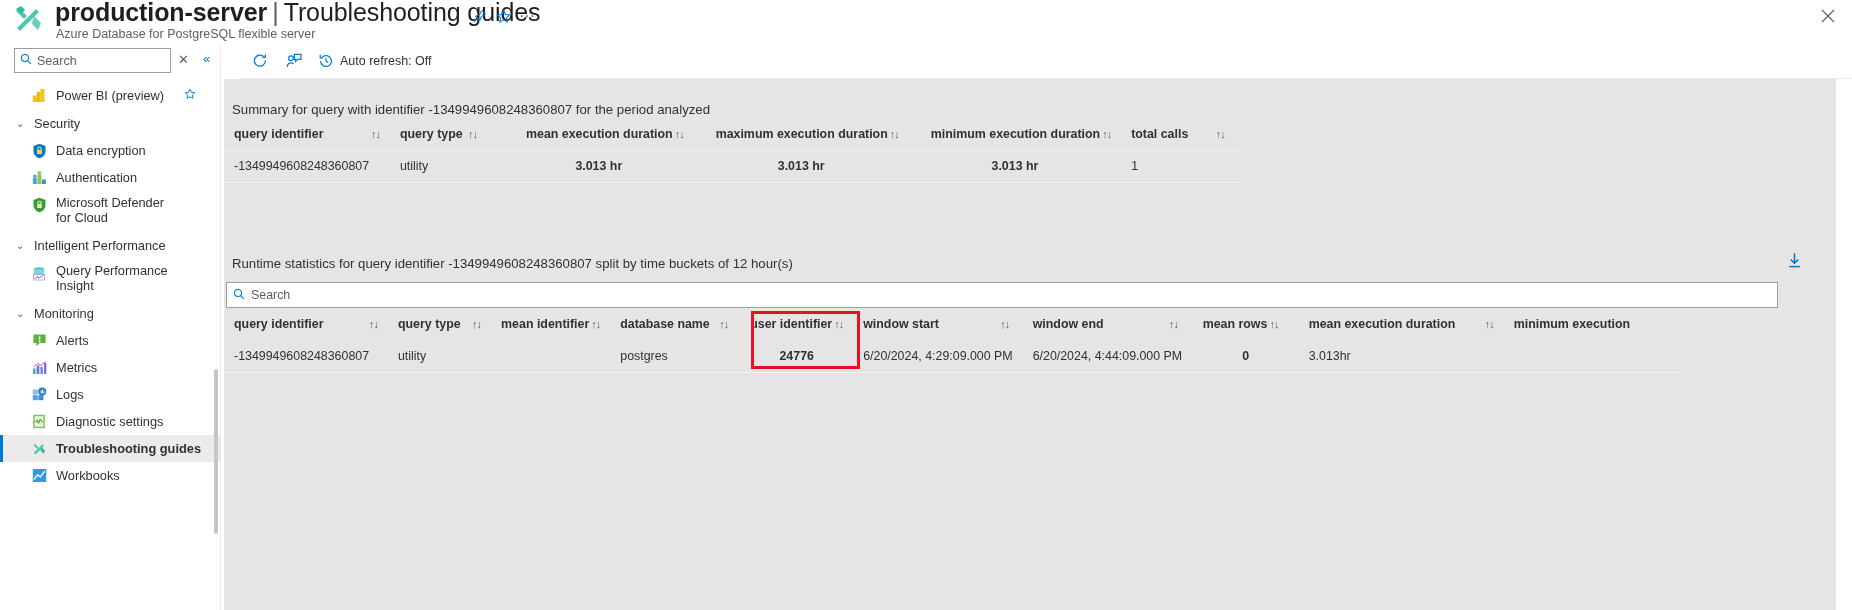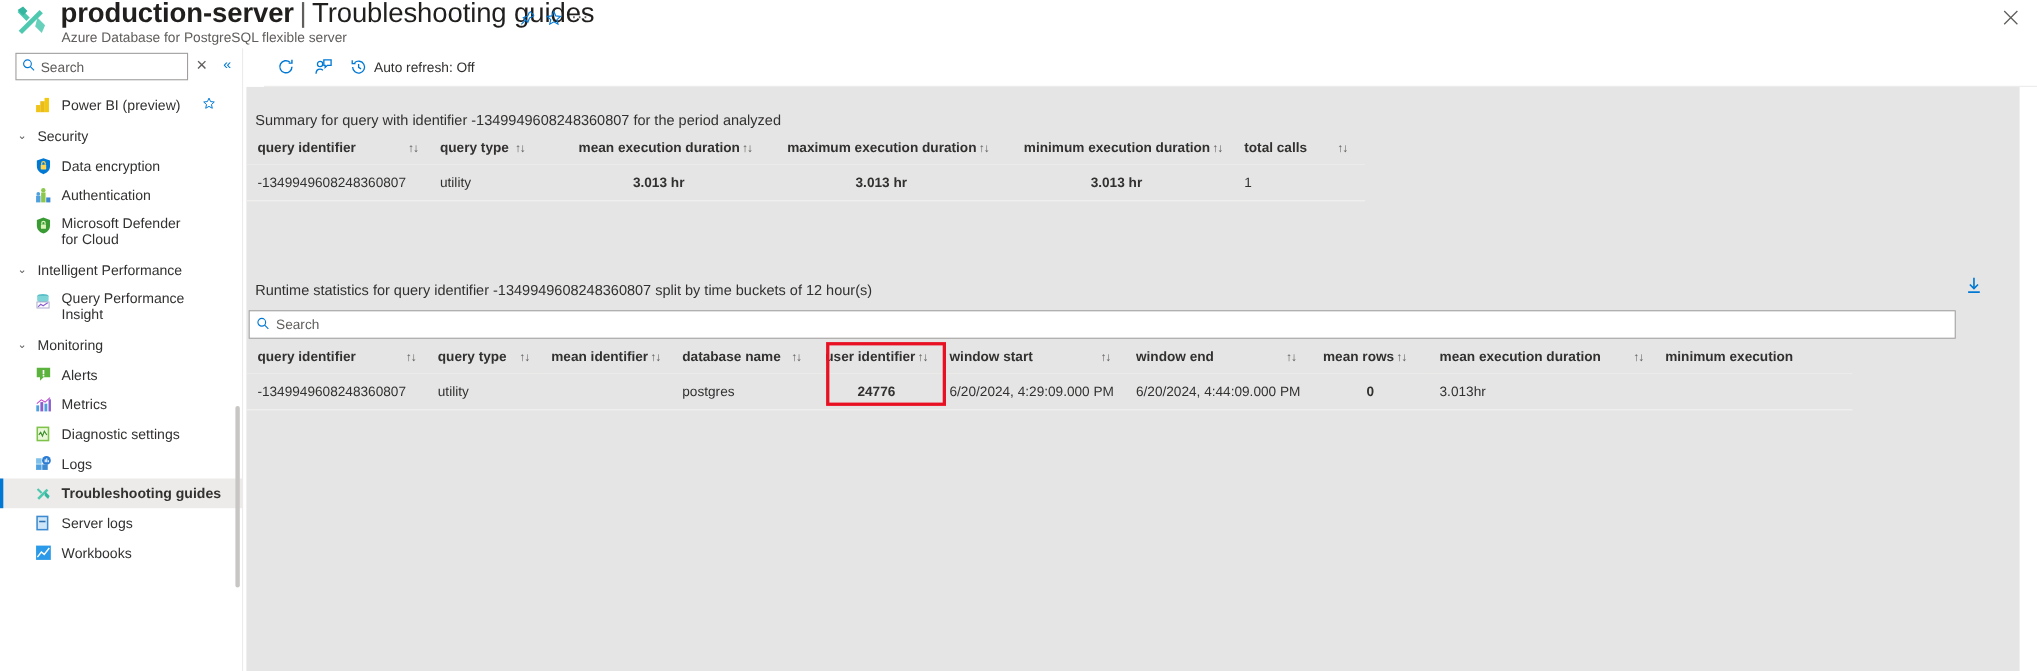--- a/index.html
+++ b/index.html
@@ -246,65 +246,55 @@
             <rect x="8.4" y="7" width="2.6" height="7" fill="#50a0e0"></rect>
             <rect x="12.1" y="3" width="2.2" height="11" fill="#8a5fd0"></rect>
             <path d="M1.5 7 L5.5 3.5 L9 5.5 L13.5 1.5" fill="none" stroke="#c24fd0" stroke-width="1"></path>
           </svg>
         </span>
         <span class="lbl">Metrics</span>
       </div>
 
       <div class="nav-item">
         <span class="ico">
-          <svg width="14" height="15" viewBox="0 0 14 15">
-            <rect x="1.2" y="0.8" width="11.6" height="13.4" fill="#7ec24a"></rect>
-            <rect x="2.6" y="2.2" width="8.8" height="10.6" fill="#e9f7d8"></rect>
-            <path d="M3.3 8.4 L5 6 L6.6 9.4 L8.3 5 L10.6 8.4" fill="none" stroke="#3a8b2a" stroke-width="1"></path>
-          </svg>
-        </span>
-        <span class="lbl">Diagnostic settings</span>
-      </div>
-
-      <div class="nav-item">
-        <span class="ico">
           <svg width="15" height="15" viewBox="0 0 15 15">
             <rect x="0.8" y="8.2" width="5" height="5" fill="#50a0e0"></rect>
             <rect x="6.4" y="8.2" width="5" height="5" fill="#3d8ad0"></rect>
             <rect x="0.8" y="2.6" width="5" height="5" fill="#7fc0ea"></rect>
             <circle cx="10.2" cy="4.6" r="4" fill="#2b7cd3"></circle>
             <rect x="8.6" y="3.6" width="1" height="2.6" fill="#fff"></rect>
             <rect x="10" y="2.6" width="1" height="3.6" fill="#fff"></rect>
             <rect x="11.4" y="4.4" width="1" height="1.8" fill="#fff"></rect>
           </svg>
         </span>
         <span class="lbl">Logs</span>
       </div>
 
+      <div class="nav-item">
+        <span class="ico">
+          <svg width="14" height="15" viewBox="0 0 14 15">
+            <rect x="1.2" y="0.8" width="11.6" height="13.4" fill="#7ec24a"></rect>
+            <rect x="2.6" y="2.2" width="8.8" height="10.6" fill="#e9f7d8"></rect>
+            <path d="M3.3 8.4 L5 6 L6.6 9.4 L8.3 5 L10.6 8.4" fill="none" stroke="#3a8b2a" stroke-width="1"></path>
+          </svg>
+        </span>
+        <span class="lbl">Diagnostic settings</span>
+      </div>
+
       <div class="nav-item sel">
         <span class="ico">
           <svg width="15" height="15" viewBox="0 0 16 16">
             <path d="M3 3 L7 7 L5.5 8.5 L1.5 4.5 Z" fill="#4ec9b0"></path>
             <path d="M2 12.5 L11 3.5 L12.8 5.3 L3.8 14.3 Z" fill="#4ec9b0"></path>
             <path d="M10 6.5 L14 10.5 L12.5 13.5 L9 10 Z" fill="#35b6a0"></path>
           </svg>
         </span>
         <span class="lbl">Troubleshooting guides</span>
       </div>
 
-      <div class="nav-item">
-        <span class="ico">
-          <svg width="13" height="15" viewBox="0 0 13 15">
-            <rect x="1" y="0.8" width="11" height="13.4" fill="#3d8ad0"></rect>
-            <rect x="2.4" y="2.2" width="8.2" height="10.6" fill="#cfe6f8"></rect>
-            <rect x="3.6" y="5.4" width="5.8" height="1.4" fill="#2b6fb0"></rect>
-          </svg>
-        </span>
-        <span class="lbl">Server logs</span>
-      </div>
 
       <div class="nav-item">
         <span class="ico">
           <svg width="15" height="15" viewBox="0 0 15 15">
             <rect x="0.8" y="1" width="13.4" height="13" fill="#2b9ae8"></rect>
             <path d="M2 11.5 L5.6 6.8 L8.2 9 L12.8 3.2" fill="none" stroke="#fff" stroke-width="1.3"></path>
           </svg>
         </span>
         <span class="lbl">Workbooks</span>
       </div>

